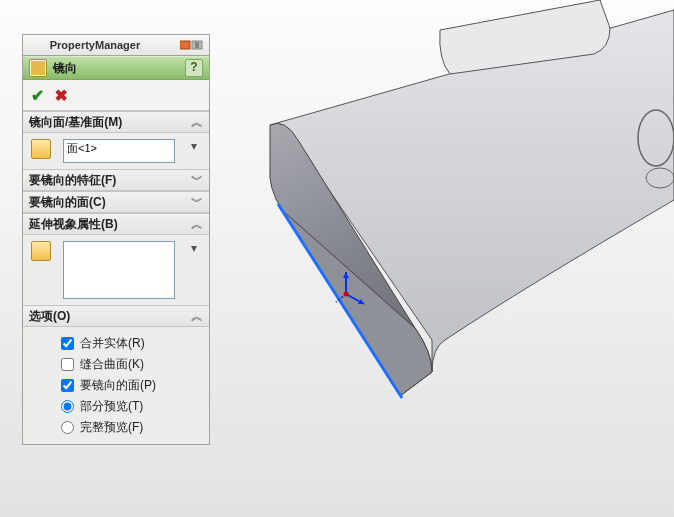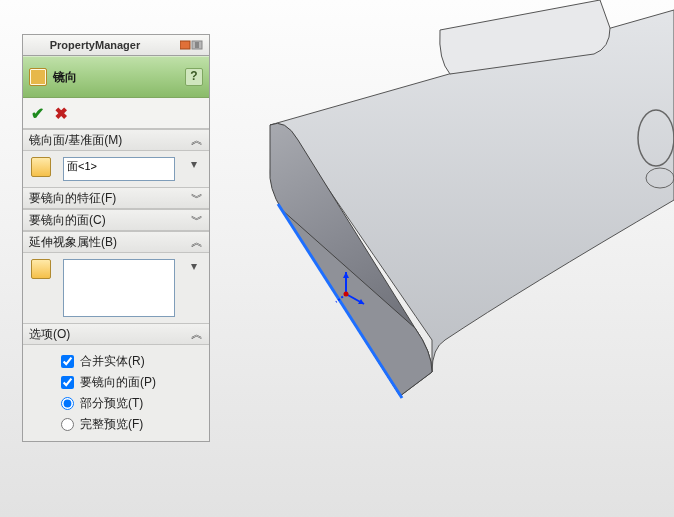--- a/index.html
+++ b/index.html
@@ -49,21 +49,21 @@
     align-items: center;
     justify-content: center;
   }
   .feature-head {
     display: flex;
     align-items: center;
     height: 22px;
     background: linear-gradient(180deg,#bfe0a8 0%, #a9d28e 40%, #8abb6a 100%);
     border-top: 1px solid #d9ebcb;
     border-bottom: 1px solid #7fa761;
-    padding: 9px 6px;
+    padding: 0 6px;
     gap: 6px;
   }
   .feature-head .ficon {
     width: 16px; height: 16px;
     background: #e7b84a;
     border: 1px solid #b38a28;
     border-radius: 2px;
     box-shadow: inset 0 0 0 1px #fff8e0;
   }
   .feature-head .ftitle {
@@ -109,21 +109,21 @@
     display: flex;
     align-items: center;
     height: 20px;
     padding: 0 6px;
     background: linear-gradient(#f1f1ef,#e3e3e1);
     border-bottom: 1px solid #c4c4c2;
     cursor: pointer;
   }
   .section-head .stitle {
     flex: 1;
-    font-weight: normal;
+    font-weight: bold;
     color: #222;
   }
   .section-head .chev {
     color: #555;
     font-size: 12px;
   }
   .section-body {
     padding: 6px 8px;
     background: #ededeb;
   }
@@ -311,20 +311,24 @@
       <span class="stitle">选项(O)</span>
       <span class="chev">︽</span>
     </div>
     <div class="section-body">
       <div class="indent">
         <div class="opt-row">
           <input type="checkbox" id="cb-merge" checked="" style="">
           <label for="cb-merge">合并实体(R)</label>
         </div>
         <div class="opt-row">
+          <input type="checkbox" id="cb-knit" style="">
+          <label for="cb-knit">缝合曲面(K)</label>
+        </div>
+        <div class="opt-row">
           <input type="checkbox" id="cb-prop" checked="" style="">
           <label for="cb-prop">要镜向的面(P)</label>
         </div>
         <div class="opt-row">
           <input type="radio" name="preview" id="rb-part" checked="" style="">
           <label for="rb-part">部分预览(T)</label>
         </div>
         <div class="opt-row">
           <input type="radio" name="preview" id="rb-full" style="">
           <label for="rb-full">完整预览(F)</label>

